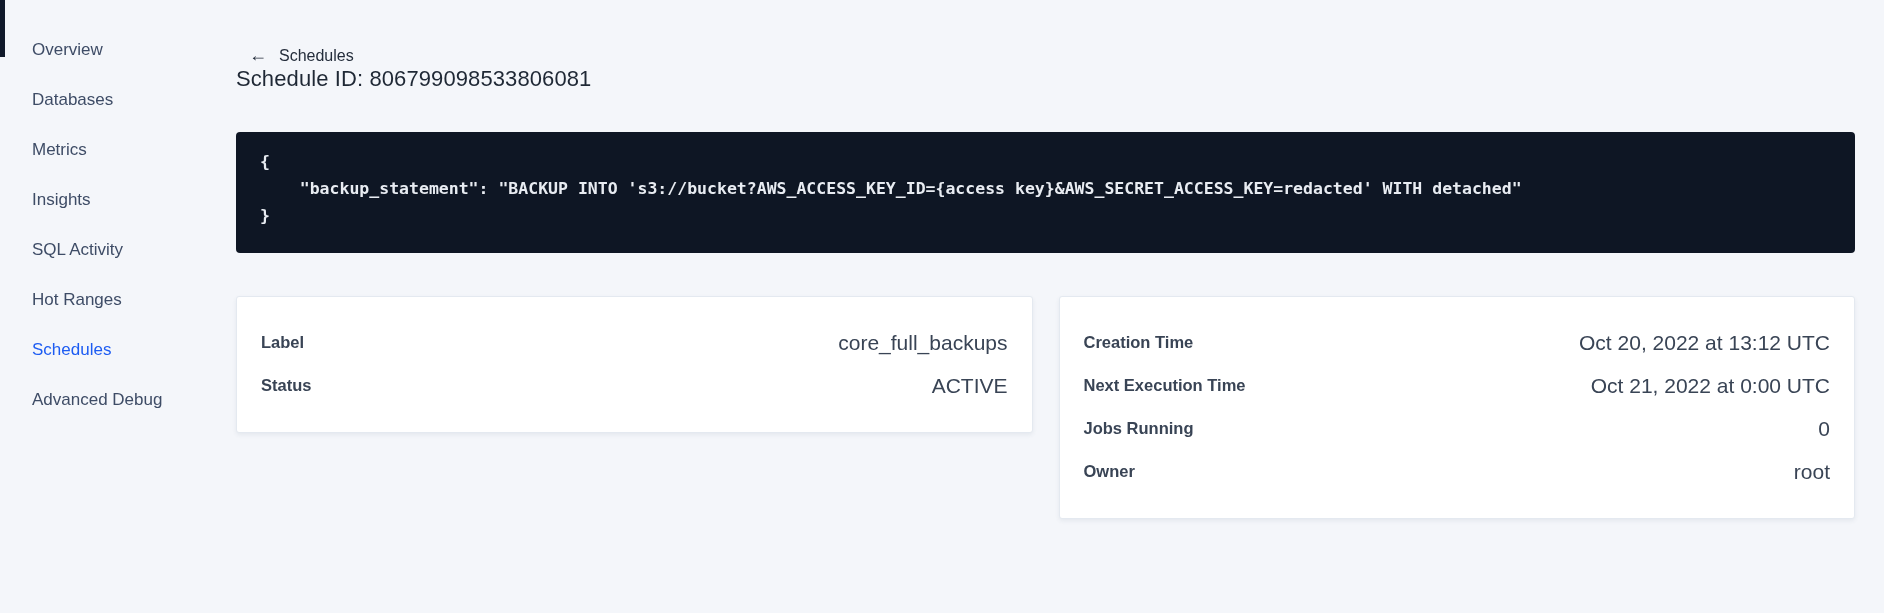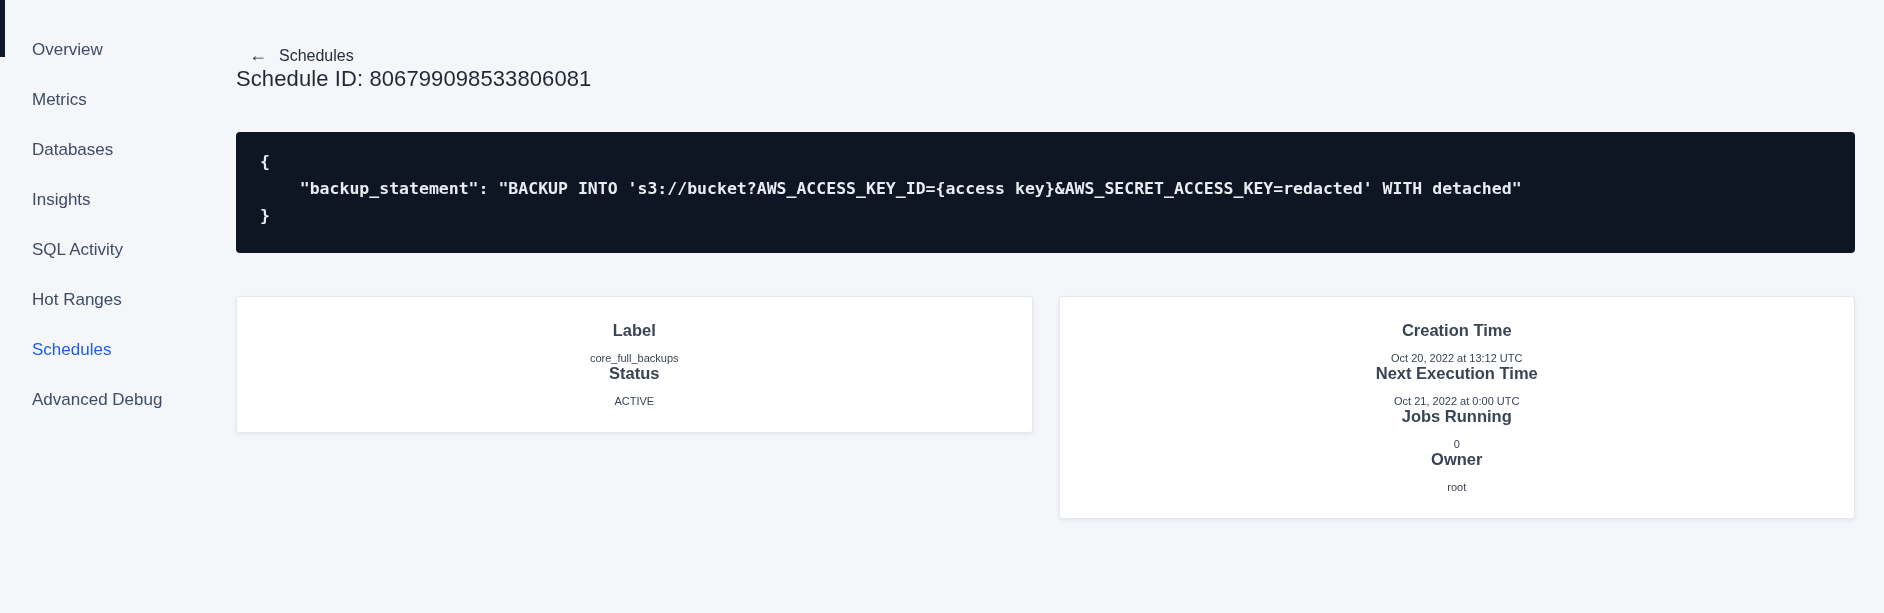--- a/index.html
+++ b/index.html
@@ -78,34 +78,33 @@
     background: #ffffff;
     border: 1px solid #e4e9f0;
     border-radius: 3px;
     box-shadow: 0 2px 4px rgba(56, 76, 105, 0.08);
     padding: 24px 24px 25px 24px;
   }
   .summary-row {
     height: 43px;
     display: flex; align-items: center;
     justify-content: space-between;
-    flex-direction: column;
   }
   .row-label { font-size: 16.5px; font-weight: 700; color: #394455; }
-  .row-value { font-size: 11px; font-weight: 400; color: #394455; text-align: right; }
+  .row-value { font-size: 21px; font-weight: 400; color: #394455; text-align: right; }
 </style>
 </head>
 <body>
 
 <div class="corner-strip"></div>
 
 <nav class="sidebar">
   <div class="nav-item">Overview</div>
+  <div class="nav-item">Databases</div>
   <div class="nav-item">Metrics</div>
-  <div class="nav-item">Databases</div>
   <div class="nav-item">Insights</div>
   <div class="nav-item">SQL Activity</div>
   <div class="nav-item">Hot Ranges</div>
   <div class="nav-item active">Schedules</div>
   <div class="nav-item">Advanced Debug</div>
 </nav>
 
 <main class="main">
 
   <a class="back-link">

